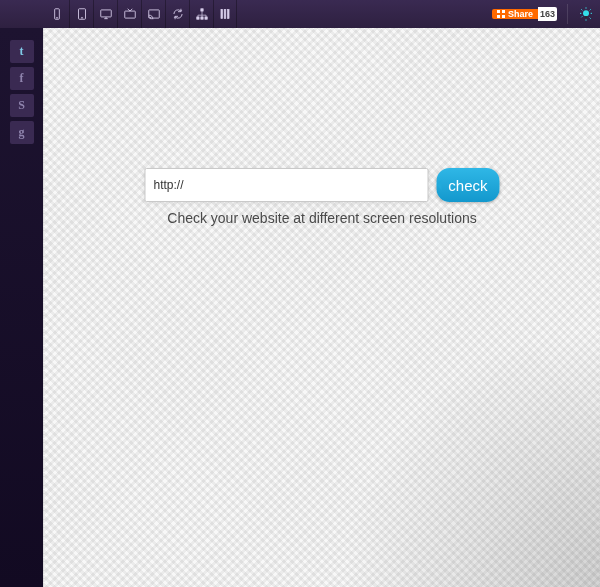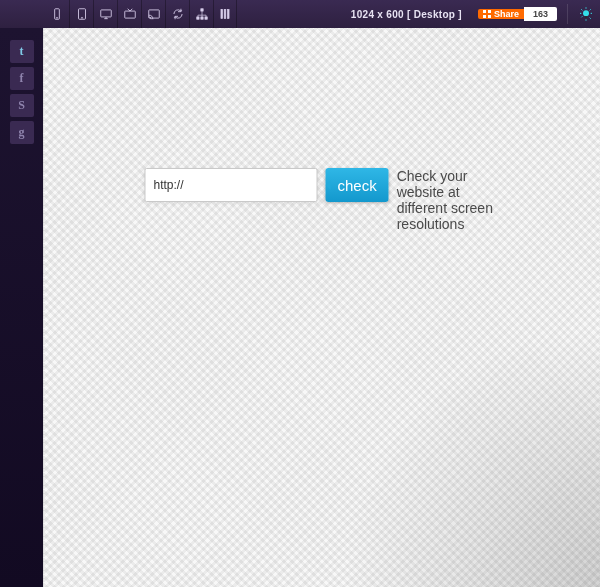--- a/index.html
+++ b/index.html
@@ -38,21 +38,21 @@
       background:#ff6a00; color:#fff; font-size:9px; font-weight:bold;
       padding:0 5px; border-radius:2px 0 0 2px;
       display:flex; align-items:center; gap:3px;
     }
     .share-btn .plus { width:8px;height:8px;background:#fff; display:inline-block; position:relative;}
     .share-btn .plus::before,.share-btn .plus::after{content:'';position:absolute;background:#ff6a00;}
     .share-btn .plus::before{left:3px;top:0;width:2px;height:8px;}
     .share-btn .plus::after{top:3px;left:0;height:2px;width:8px;}
     .share-count {
       background:#fff; color:#444; font-size:9px; font-weight:bold;
-      padding:2px 9px; border-radius:0 2px 2px 0;
+      padding:2px 2px; border-radius:0 2px 2px 0;
     }
     .divider { width:1px; background:rgba(255,255,255,.12); margin:4px 4px; }
     .bulb { width:28px; display:flex; align-items:center; justify-content:center; cursor:pointer;}
     .bulb svg { width:16px; height:16px; }
 
     
     .main { flex:1; display:flex; position:relative; }
 
     .sidebar {
       width:43px;
@@ -91,36 +91,36 @@
     }
     .canvas::after{
       
       content:''; position:absolute; right:0; bottom:0; width:260px; height:260px;
       background:radial-gradient(circle at bottom right, rgba(0,0,0,.15), transparent 70%);
       pointer-events:none;
     }
 
     .form-wrap {
       position:absolute; top:140px; left:50%; transform:translateX(-50%);
-      width:355px; display:flex; flex-direction:row; gap:8px;
+      width:355px; display:flex; flex-direction:column; align-items:center; gap:8px;
     }
     .form-row { display:flex; align-items:stretch; gap:8px; width:100%; }
     .url-input {
       flex:1; height:34px;
       background:#fff; border:1px solid #c9c9c9; border-radius:2px;
       padding:0 8px; font-size:12px; color:#333;
       box-shadow:0 1px 4px rgba(0,0,0,.08);
       outline:none;
     }
     .check-btn {
       position:relative;
       height:34px; padding:0 12px;
       background:linear-gradient(#2fb7e6,#1398cd);
       color:#fff; font-size:15px;
-      border:none; border-radius:3px;
+      border:none; border-radius:13px;
       box-shadow:0 1px 3px rgba(0,0,0,.25);
       cursor:pointer;
     }
     .check-btn::before{
       content:''; position:absolute; left:-5px; top:50%; transform:translateY(-50%);
       border:5px solid transparent; border-right-color:#22aadb;
     }
     .tagline { font-size:14px; color:#4a4a4a; }
   </style>
 </head>
@@ -179,23 +179,20 @@
       <svg viewBox="0 0 24 24">
           <rect x="5" y="4" width="3" height="16"></rect>
           <rect x="10.5" y="4" width="3" height="16"></rect>
           <rect x="16" y="4" width="3" height="16"></rect>
         </svg>
     </div>
   </div>
 
   <div class="spacer"></div>
 
-  <div class="resolution">
-    <span>1024 x 600 [ Desktop ]</span>
-  </div>
 
   <div class="share-group">
     <div class="share-btn">
       <span class="plus"></span>
       <span>Share</span>
     </div>
     <div class="share-count">
       <span>163</span>
     </div>
   </div>

